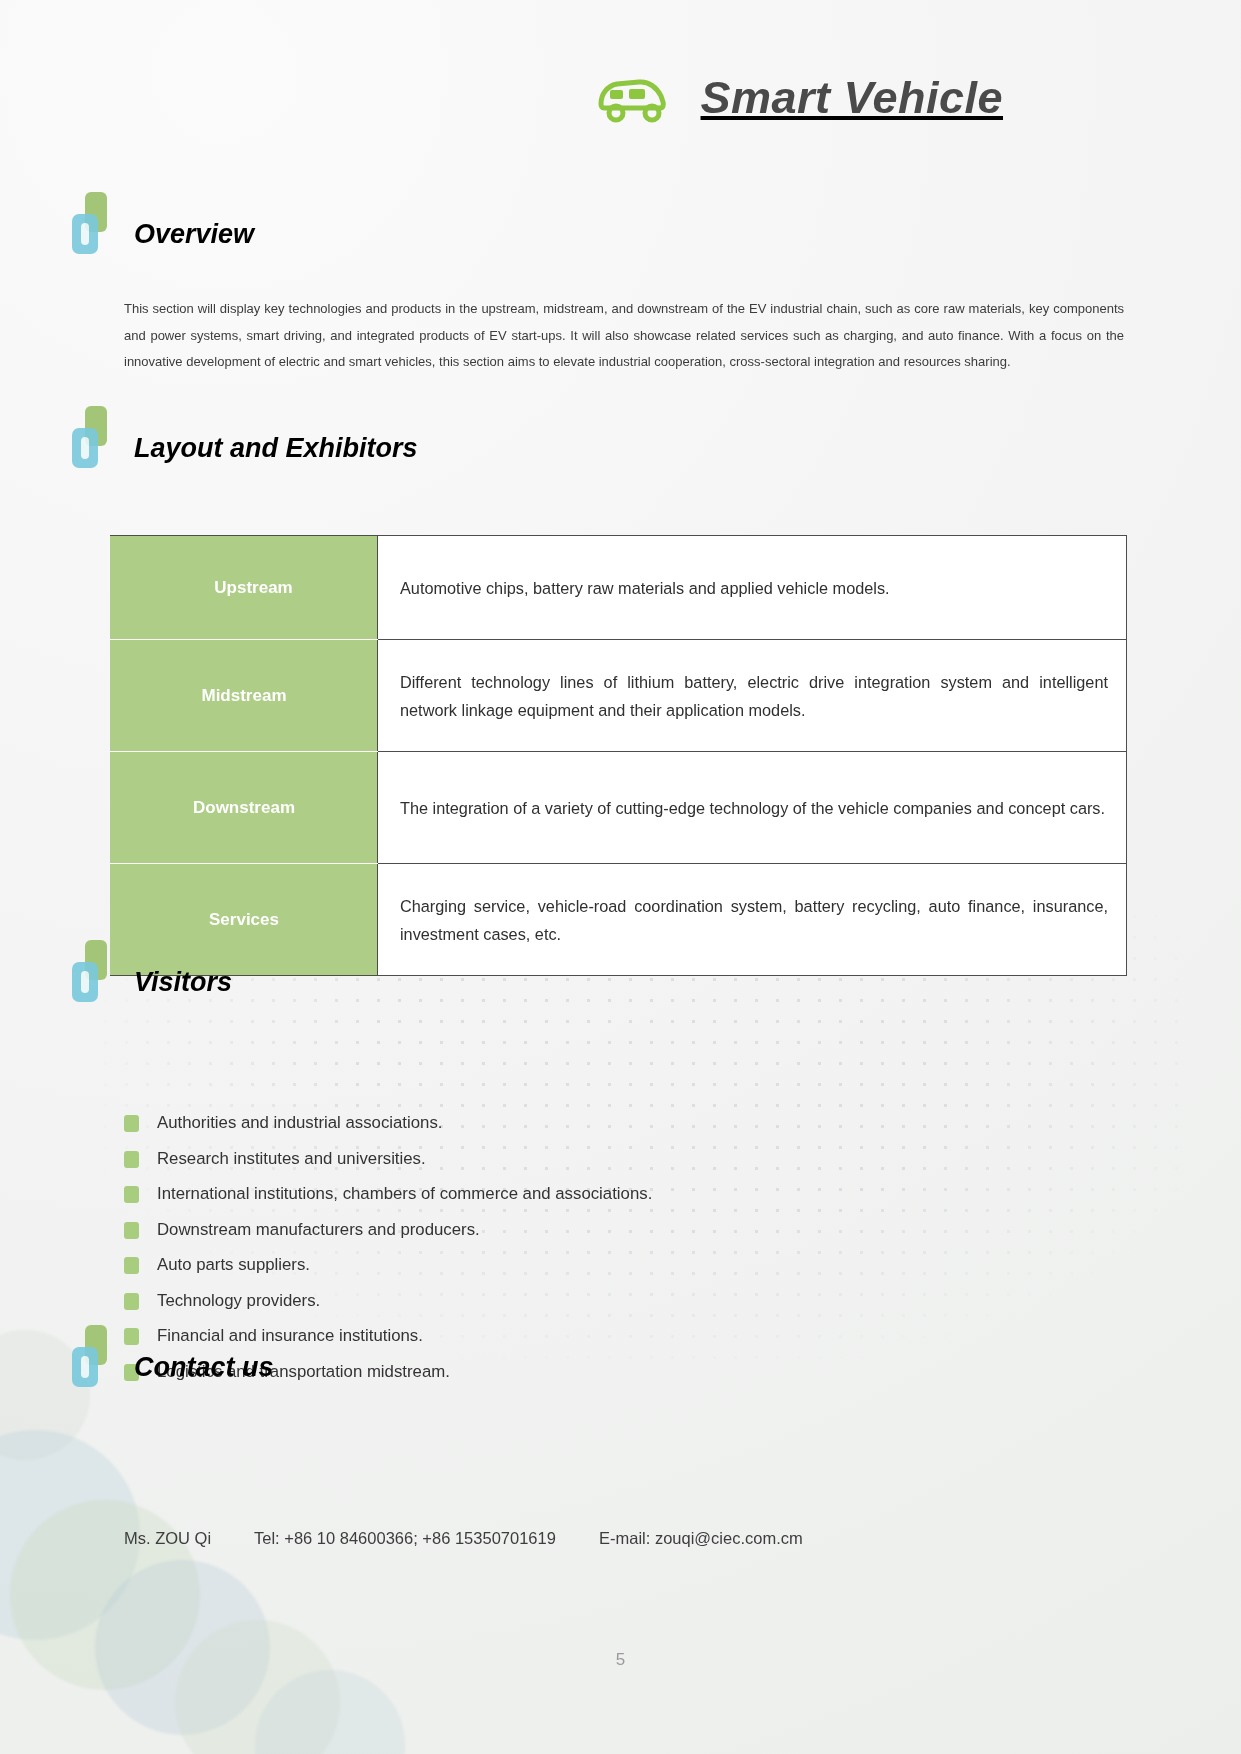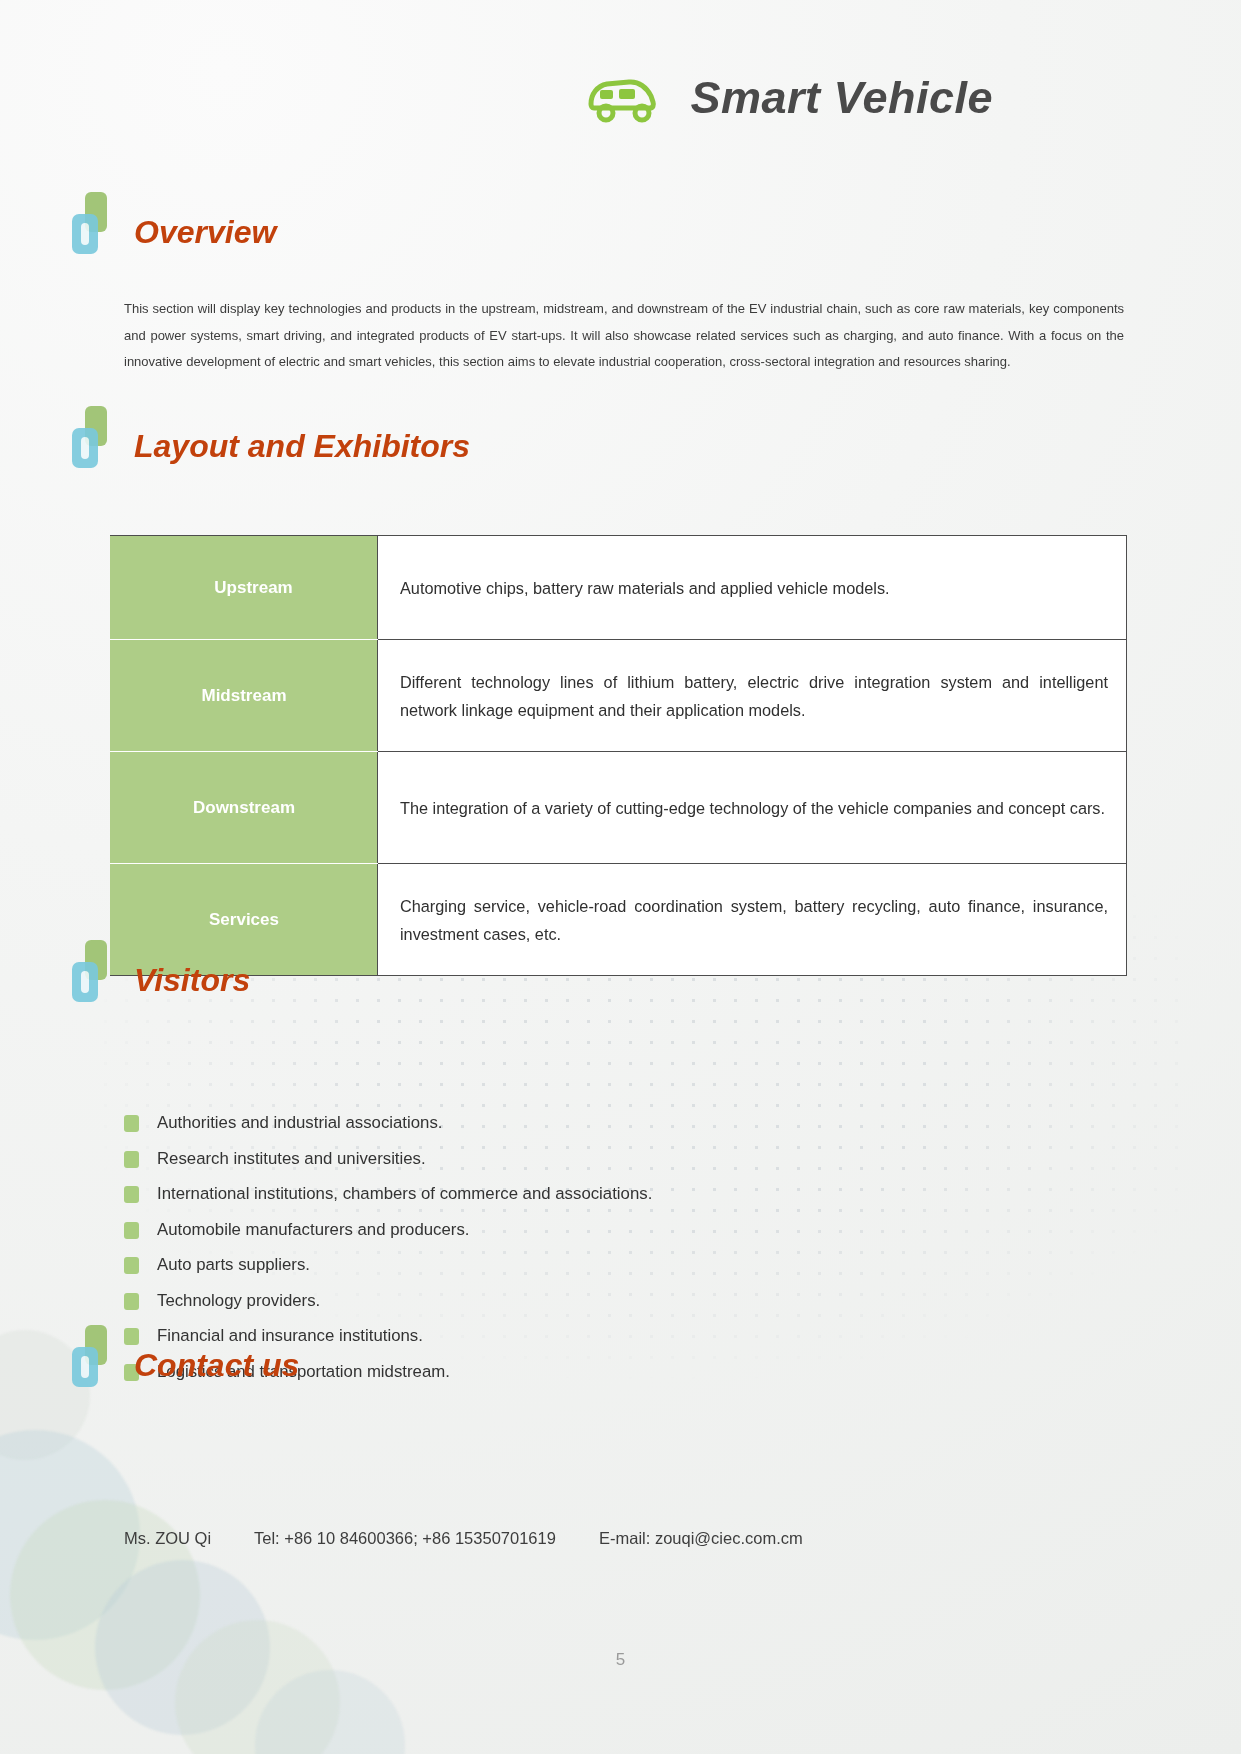--- a/index.html
+++ b/index.html
@@ -48,24 +48,25 @@
   .blob.b4 { left: 175px; top: 1620px; width: 165px; height: 165px; background: rgba(205,218,199,.28); }
   .blob.b5 { left: 255px; top: 1670px; width: 150px; height: 150px; background: rgba(190,208,216,.26); }
   .blob.b6 { left: -40px; top: 1330px; width: 130px; height: 130px; background: rgba(206,215,206,.25); }
 
   .content { position: relative; z-index: 2; }
 
   
   .header {
     position: absolute;
     top: 70px;
-    right: 248px;
+    right: 238px;
     display: flex;
     align-items: center;
     gap: 32px;
+    text-decoration: underline;
   }
   .header-title {
     font-size: 45px;
     font-style: italic;
     font-weight: bold;
     color: #4a4a4a;
     letter-spacing: .5px;
     white-space: nowrap;
   }
   .car-icon { width: 74px; height: 56px; }
@@ -101,24 +102,24 @@
   .tag .blue::after {
     content: "";
     position: absolute;
     left: 9px; top: 9px;
     width: 8px; height: 22px;
     background: #ffffff;
     border-radius: 4px;
     opacity: .85;
   }
   .section-title {
-    font-size: 32px;
+    font-size: 27px;
     font-style: italic;
     font-weight: bold;
-    color: #c2410c;
+    color: #000000;
     margin-left: 14px;
     line-height: 1;
     padding-bottom: 6px;
     white-space: nowrap;
   }
 
   
   .overview-text {
     position: absolute;
     left: 124px;
@@ -293,21 +294,21 @@
       <span class="green"></span>
         <span class="blue"></span>
     </span>
     <span class="section-title">Visitors</span>
   </div>
 
   <ul class="visitors-list">
     <li>Authorities and industrial associations.</li>
     <li>Research institutes and universities.</li>
     <li>International institutions, chambers of commerce  and associations.</li>
-    <li>Automobile manufacturers and producers.</li>
+    <li>Downstream manufacturers and producers.</li>
     <li>Auto parts suppliers.</li>
     <li>Technology providers.</li>
     <li>Financial and insurance institutions.</li>
     <li>Logistics and transportation midstream.</li>
   </ul>
 
   <div class="section-head" style="left:72px; top:1325px;">
     <span class="tag">
       <span class="green"></span>
         <span class="blue"></span>

